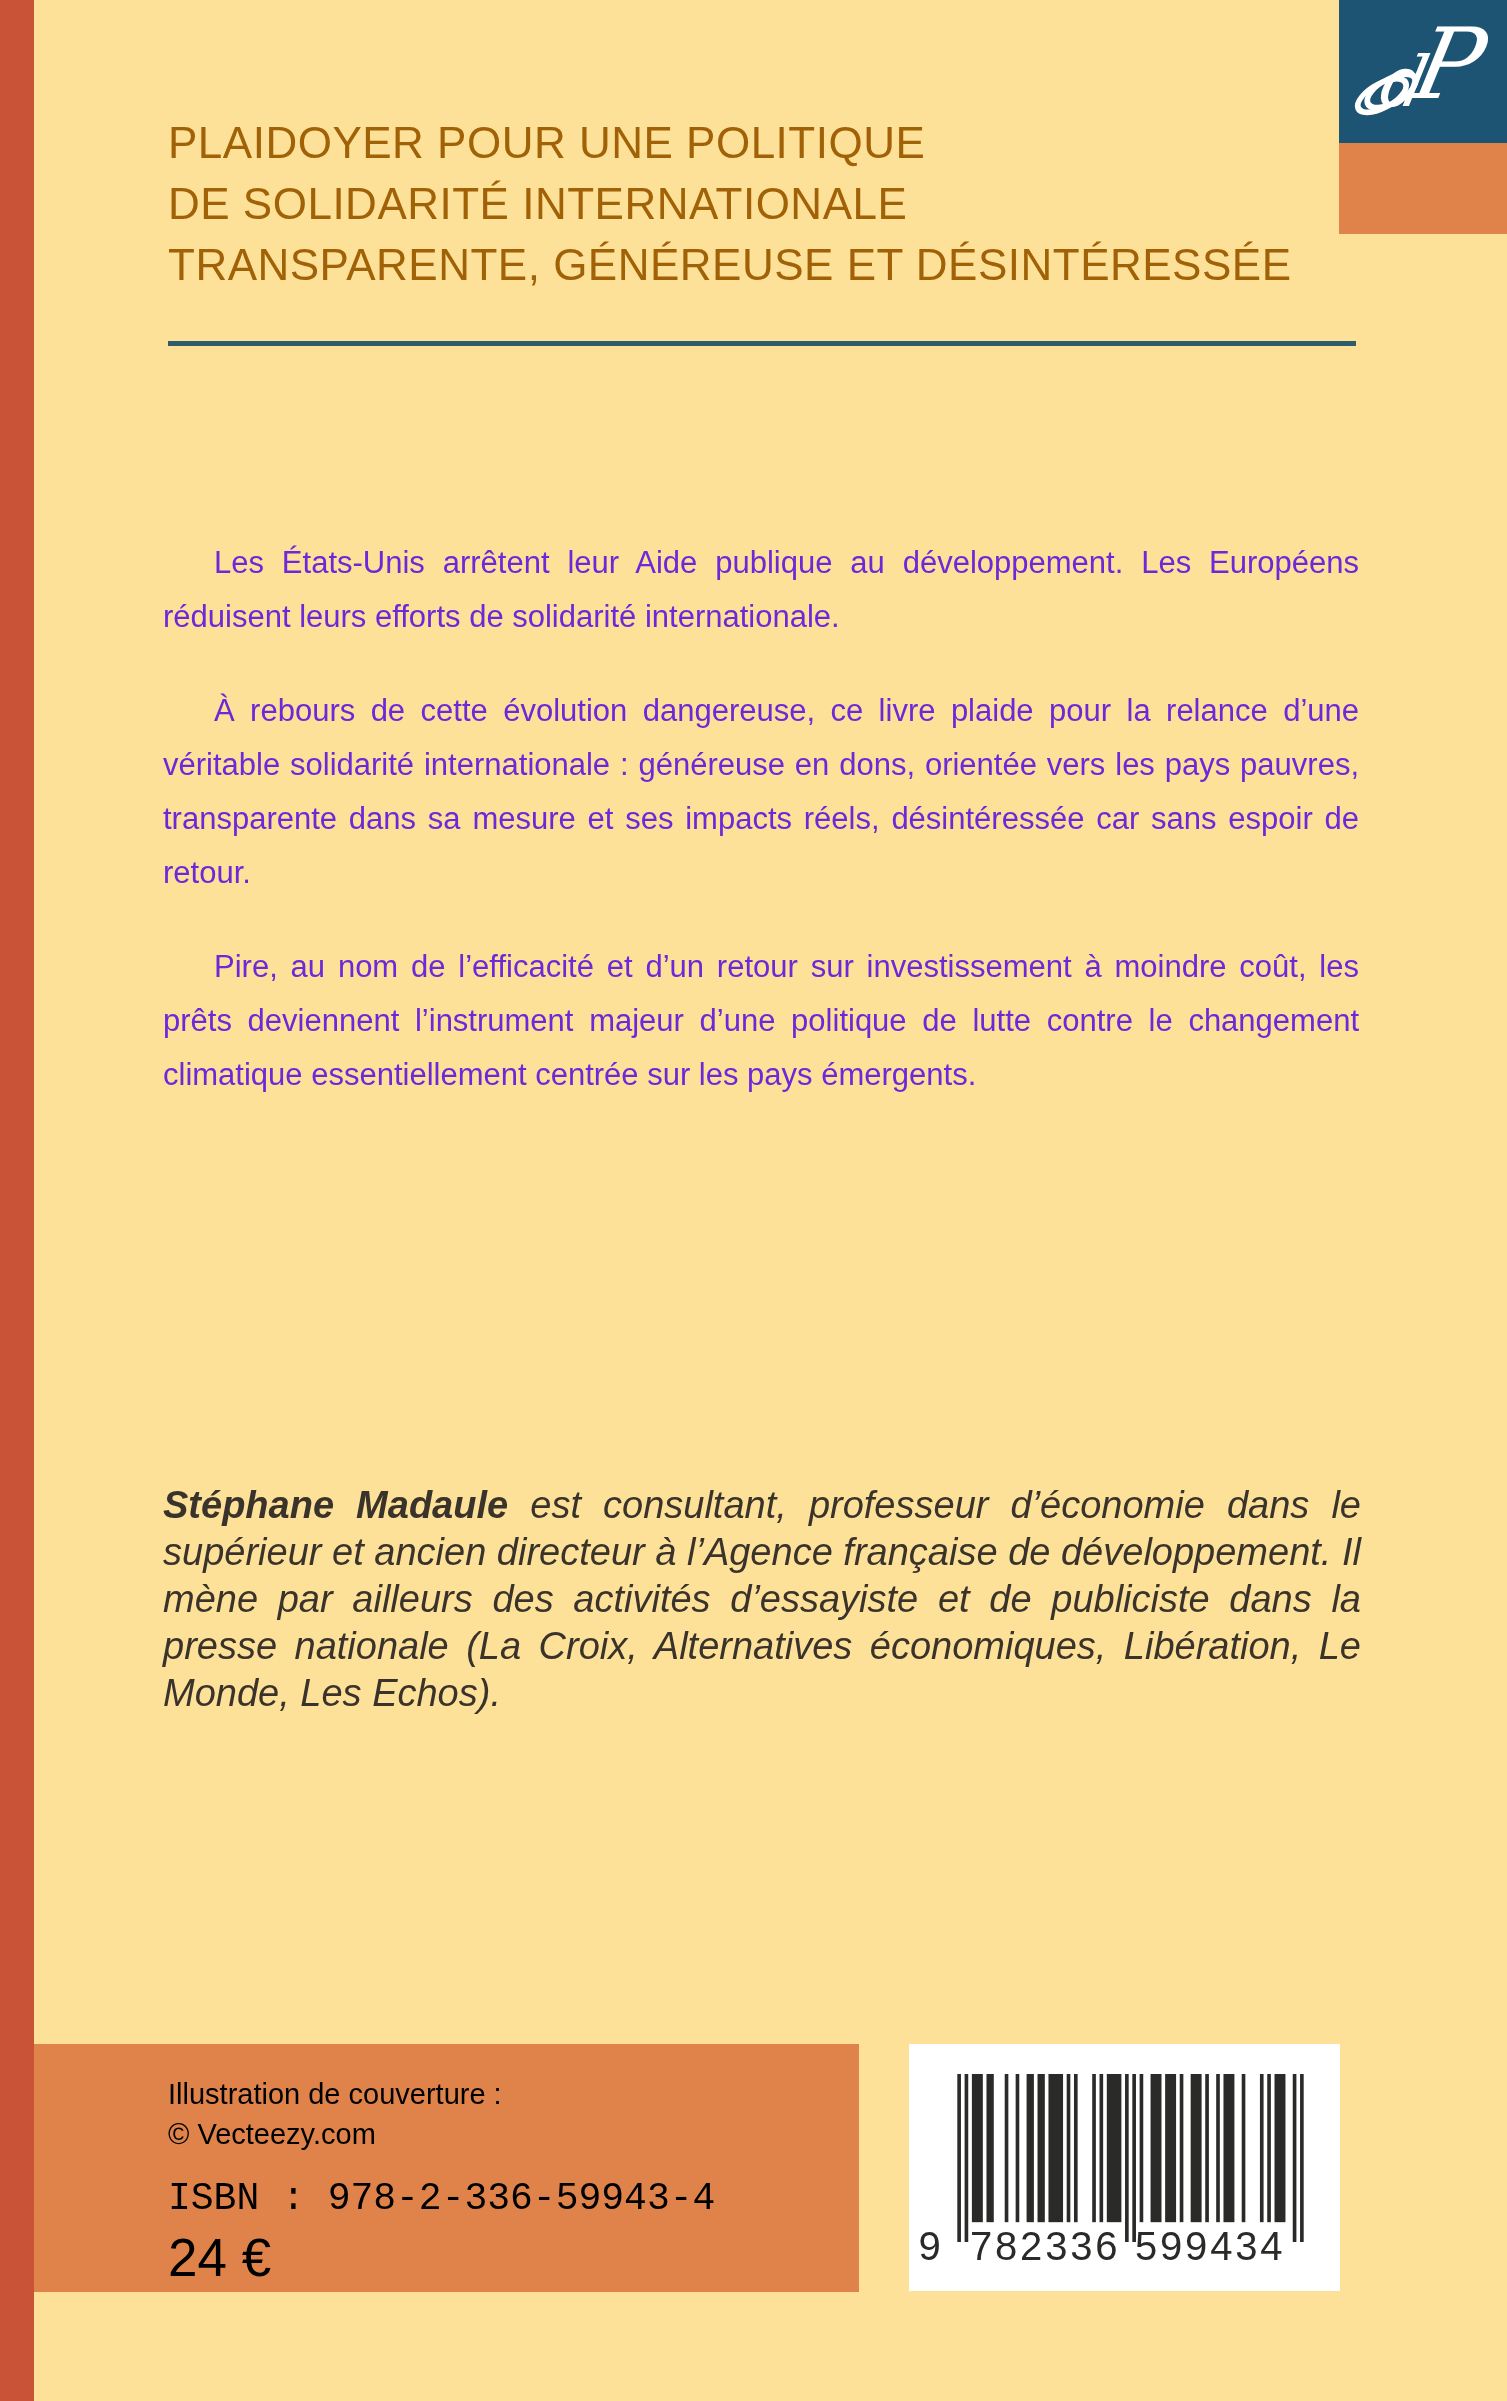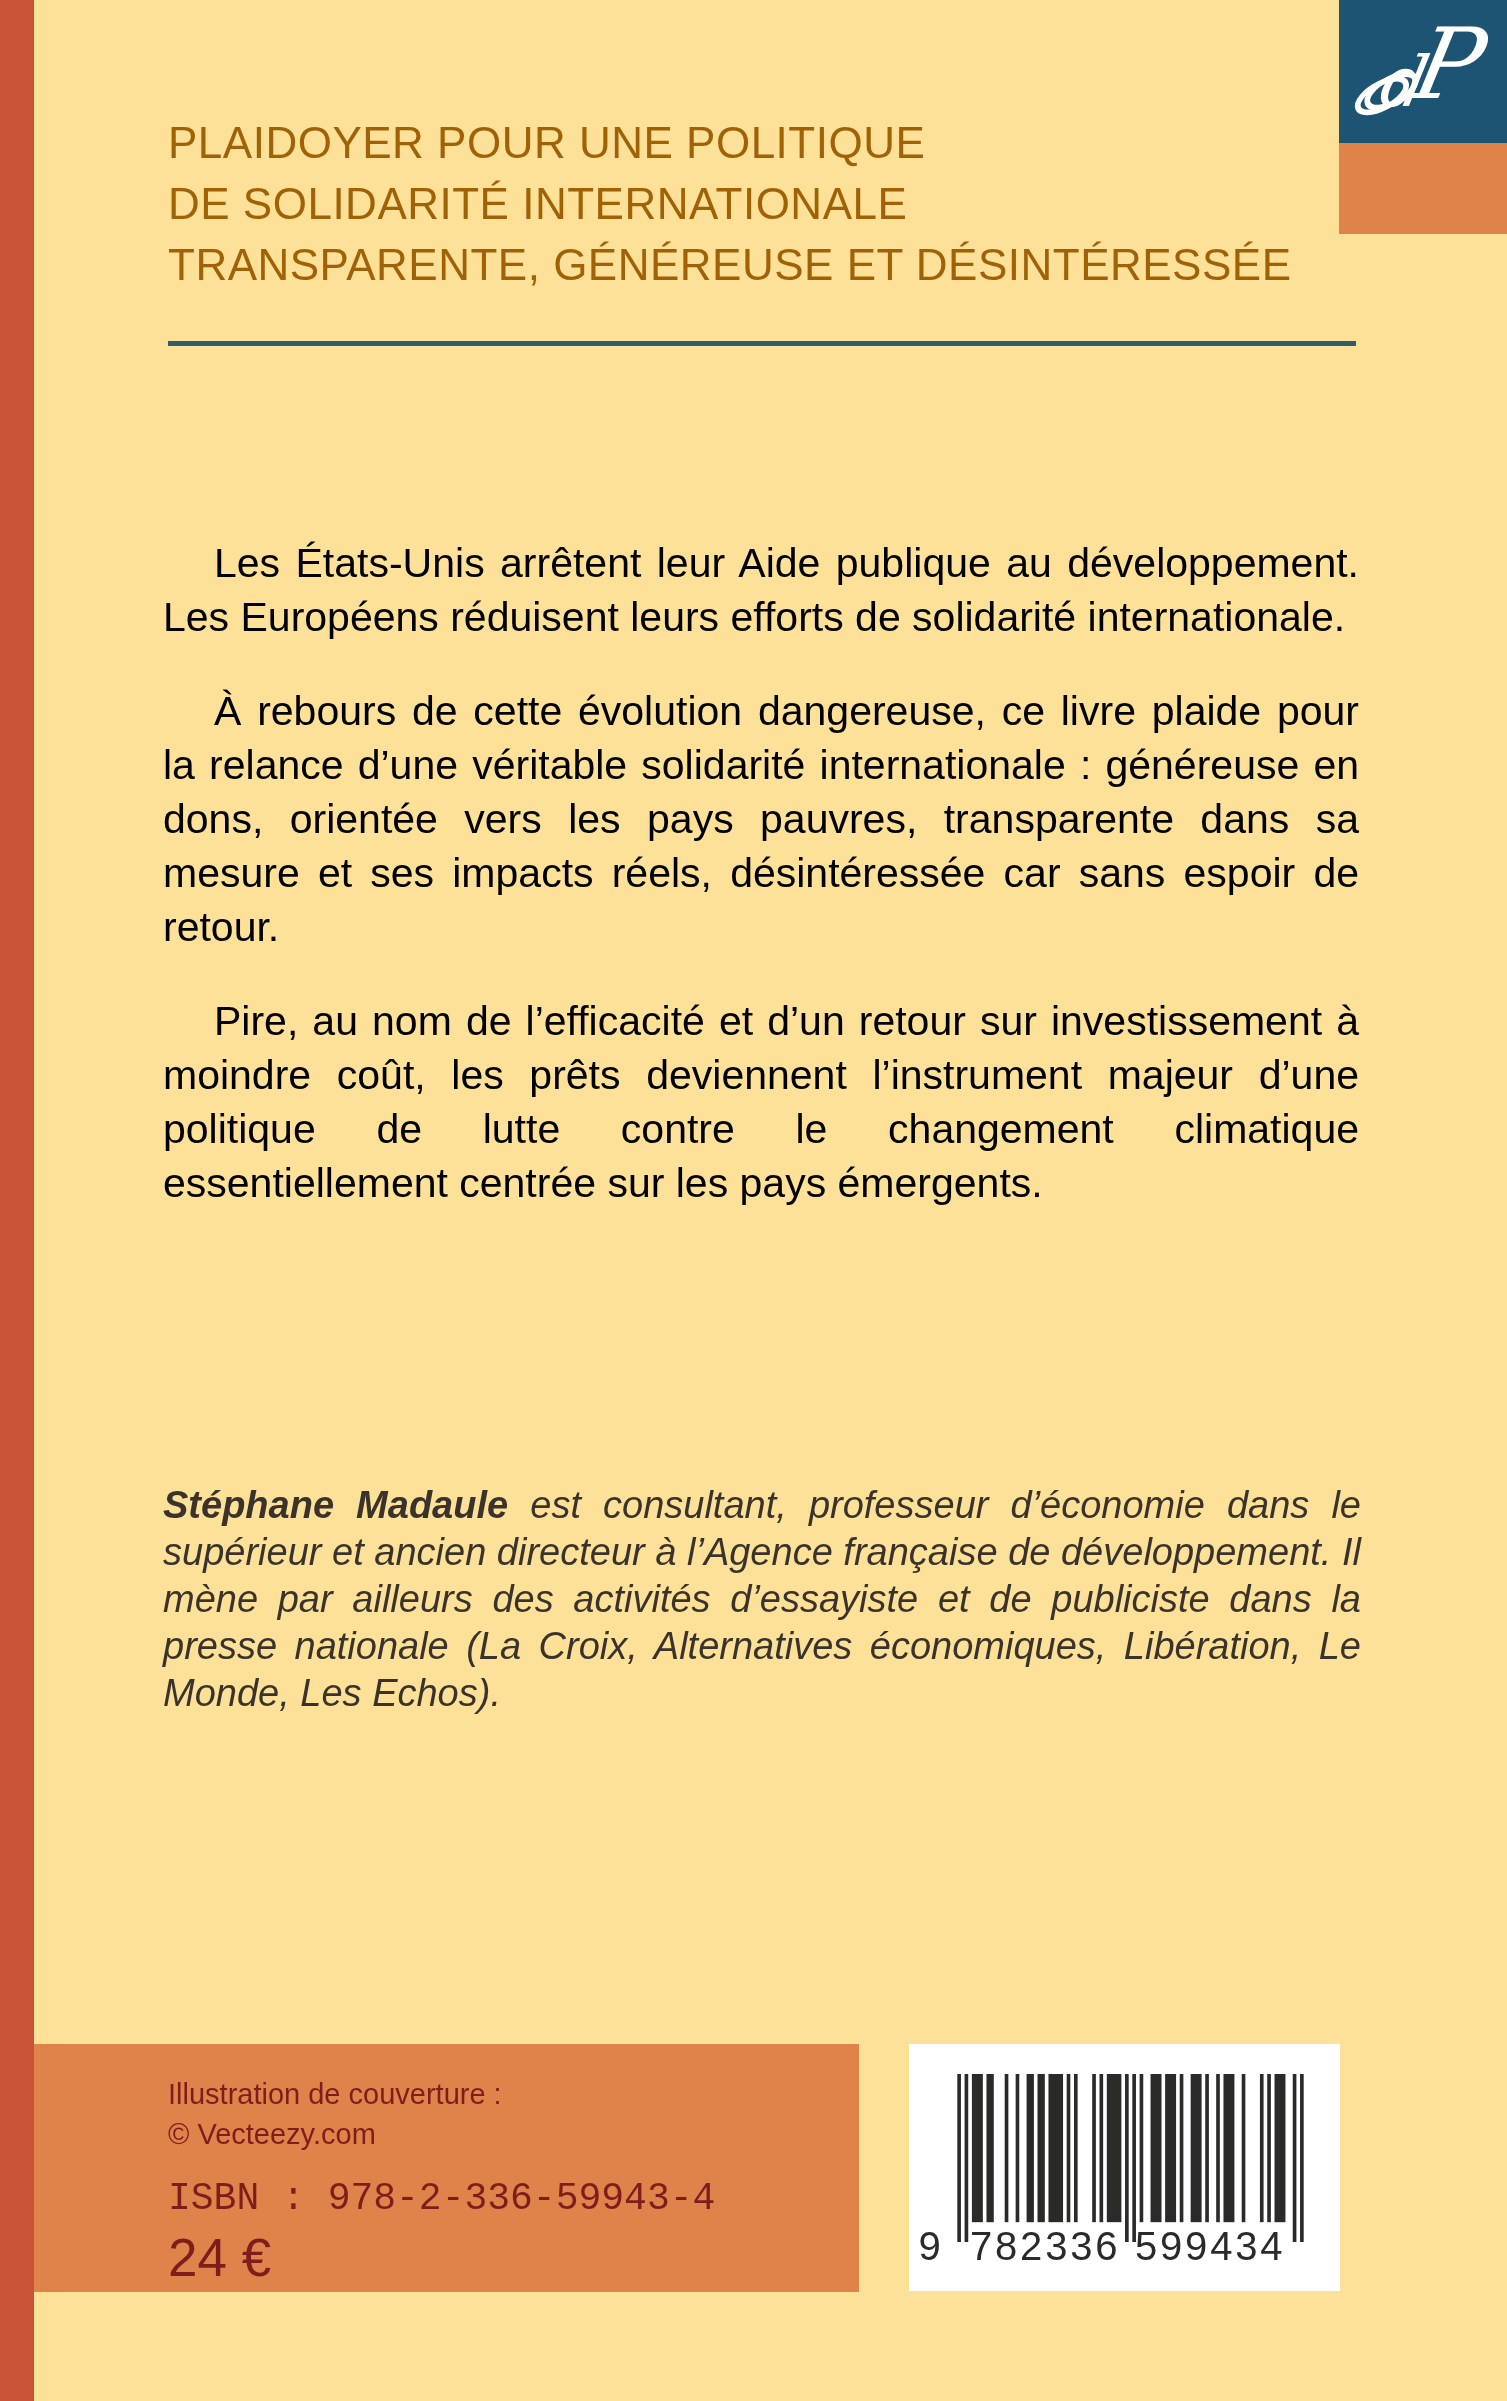--- a/index.html
+++ b/index.html
@@ -19,36 +19,36 @@
   .title{
     position:absolute;left:168px;top:112px;width:1221px;
     color:#a16207;font-size:44px;line-height:61px;
     letter-spacing:0.5px;font-weight:400;
   }
   .title-line{white-space:nowrap;}
   .rule{position:absolute;left:168px;top:341px;width:1188px;height:4.7px;background:#2d5c6d;}
   
   .body-copy{
     position:absolute;left:163px;top:536px;width:1196px;
-    color:#000000;font-size:41px;line-height:54px;
+    color:#6d28d9;font-size:31px;line-height:54px;
     text-align:justify;
   }
   .body-copy p{margin:0;text-indent:51px;}
   .body-copy p + p{margin-top:40px;}
   
   .bio{
     position:absolute;left:163px;top:1482px;width:1198px;
     color:#3a332b;font-size:38px;line-height:47px;
     font-style:italic;text-align:justify;
   }
   .bio .bio-name{font-weight:bold;}
   
   .band{
     position:absolute;left:0;top:2044px;width:859px;height:248px;
-    background:#df834a;color:#7f1d1d;
+    background:#df834a;color:#000000;
     box-sizing:border-box;padding:30px 0 0 168px;
   }
   .band .credit{font-size:29px;line-height:40px;}
   .band .isbn{font-size:38px;line-height:44px;margin-top:23px;white-space:nowrap;font-family:Liberation Mono, monospace;}
   .band .price{font-size:53px;line-height:57px;margin-top:7.6px;}
   
   .barcode-box{
     position:absolute;left:909px;top:2044px;width:431px;height:247px;
     background:#ffffff;z-index:3;
   }

